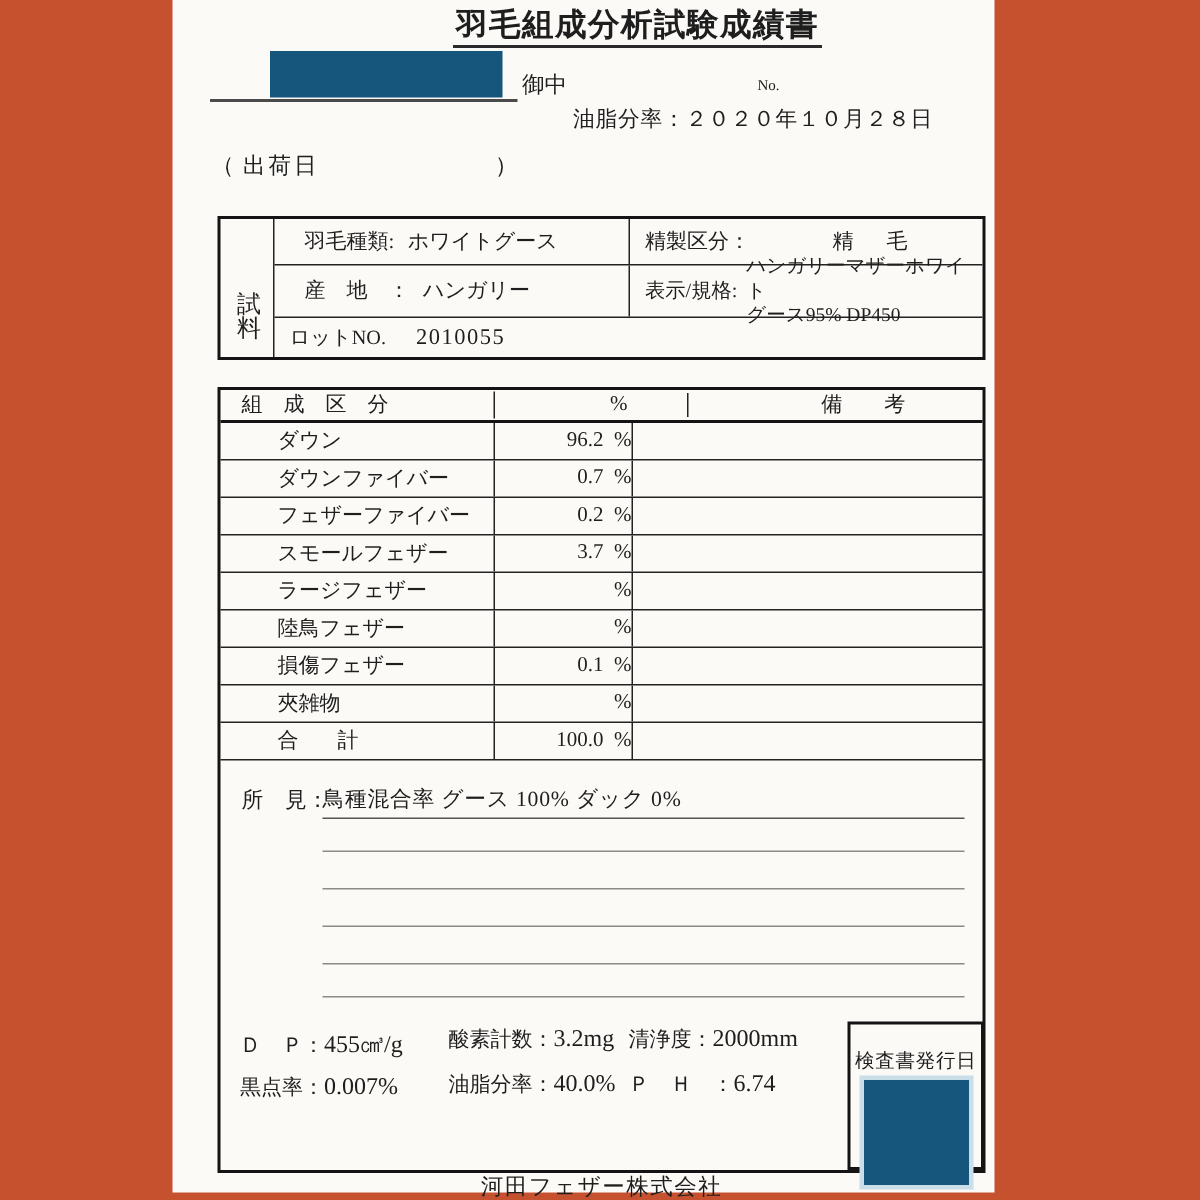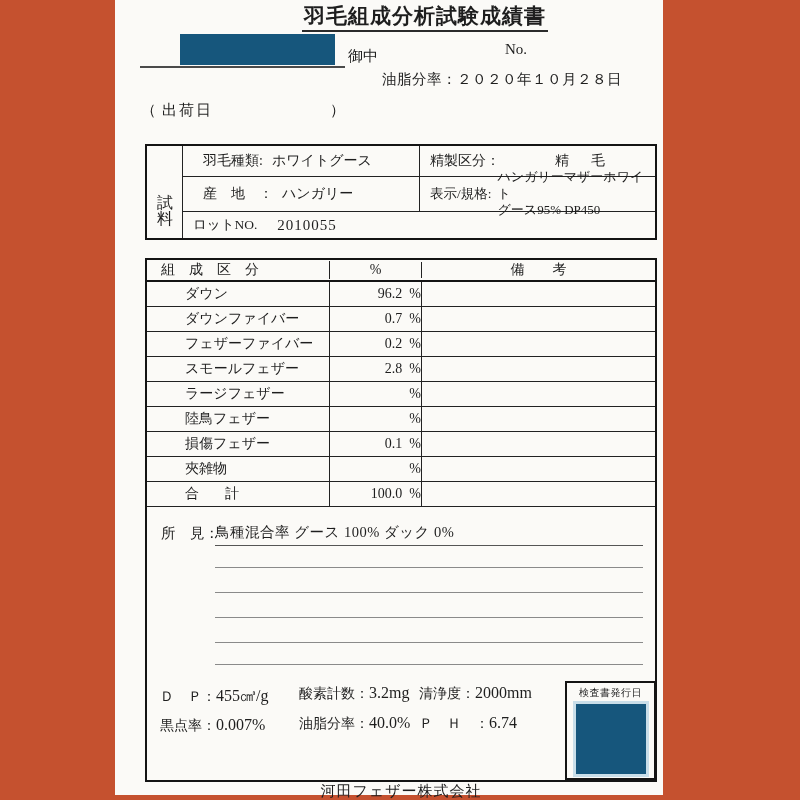--- a/index.html
+++ b/index.html
@@ -22,21 +22,21 @@
   }
   .title span{border-bottom:2px solid #2b2b2b;padding:0 2px 2px 2px;}
   .redact-top{
     position:absolute;left:180px;top:34px;width:155px;height:31px;
     background:#16567C;
   }
   .recipient-underline{
     position:absolute;left:140px;top:66px;width:205px;height:2px;background:#4a4a4a;
   }
   .gochu{position:absolute;left:348px;top:47px;font-size:15px;}
-  .no-label{position:absolute;left:505px;top:41px;font-size:15px;}
+  .no-label{position:absolute;left:505px;top:52px;font-size:10px;}
   .date-line{position:absolute;left:382px;top:70px;font-size:14.5px;letter-spacing:0.5px;}
   .ship-open{position:absolute;left:141px;top:101px;font-size:15px;}
   .ship-label{position:absolute;left:162px;top:101px;font-size:15px;letter-spacing:2px;}
   .ship-close{position:absolute;left:330px;top:101px;font-size:15px;}
   
   .sample{
     position:absolute;left:145px;top:144px;width:512px;height:96px;
     border:2px solid #141414;box-sizing:border-box;display:flex;
     font-size:14px;
   }
@@ -65,21 +65,21 @@
   .lot-lbl{font-size:13.5px;}
   .spec-lbl{font-size:13.5px;}
   
   .bigbox{
     position:absolute;left:145px;top:258px;width:512px;height:524px;
     border:2px solid #141414;box-sizing:border-box;
   }
   
   .comp{position:absolute;left:0;top:0;width:100%;font-size:14px;}
   .crow{display:flex;height:25px;border-bottom:1.5px solid #222;box-sizing:border-box;}
-  .crow.chead{height:22px;border-bottom:2px solid #141414;align-items:center;}
+  .crow.chead{height:22px;border-bottom:2px solid #141414;align-items:center;gap:37px;}
   .c1{width:183px;border-right:1.5px solid #222;box-sizing:border-box;display:flex;align-items:center;padding-left:14px;}
   .crow:not(.chead) .c1{padding-left:38px;}
   .c2{width:92px;border-right:1.5px solid #222;box-sizing:border-box;display:flex;align-items:center;justify-content:flex-end;}
   .chead .c2{justify-content:center;padding-right:0;}
   .c3{flex:1;display:flex;align-items:center;justify-content:center;}
   .unit{margin-left:7px;}
   .total-label{letter-spacing:6px;}
   
   .findings-label{position:absolute;left:14px;top:264px;font-size:14.5px;white-space:pre;}
   .findings-first{
@@ -96,21 +96,21 @@
   .m-ox{left:152px;top:424px;}
   .m-cl{left:272px;top:424px;}
   .m-bp{left:13px;top:456px;}
   .m-oil{left:152px;top:454px;}
   .m-ph{left:272px;top:454px;}
   
   .issuebox{
     position:absolute;left:418px;top:421px;width:91px;height:99px;
     border:2px solid #141414;box-sizing:border-box;text-align:center;
   }
-  .issuebox .ilabel{font-size:10px;margin-top:3px;letter-spacing:0.5px;}
+  .issuebox .ilabel{font-size:13px;margin-top:15px;letter-spacing:0.5px;}
   .stamp{
     width:70px;height:70px;margin:4px auto 0 auto;
     background:#16567C;outline:3px solid #C9DEE9;
   }
   
   .footer{
     position:absolute;left:145px;top:782px;width:512px;text-align:center;
     font-size:15px;letter-spacing:1px;
   }
 </style>
@@ -199,21 +199,21 @@
         <div class="c1">フェザーファイバー</div>
         <div class="c2">
             <span>0.2</span>
             <span class="unit">%</span>
           </div>
         <div class="c3"></div>
       </div>
       <div class="crow">
         <div class="c1">スモールフェザー</div>
         <div class="c2">
-            <span>2.8</span>
+            <span>3.7</span>
             <span class="unit">%</span>
           </div>
         <div class="c3"></div>
       </div>
       <div class="crow">
         <div class="c1">ラージフェザー</div>
         <div class="c2">
             <span></span>
             <span class="unit">%</span>
           </div>

